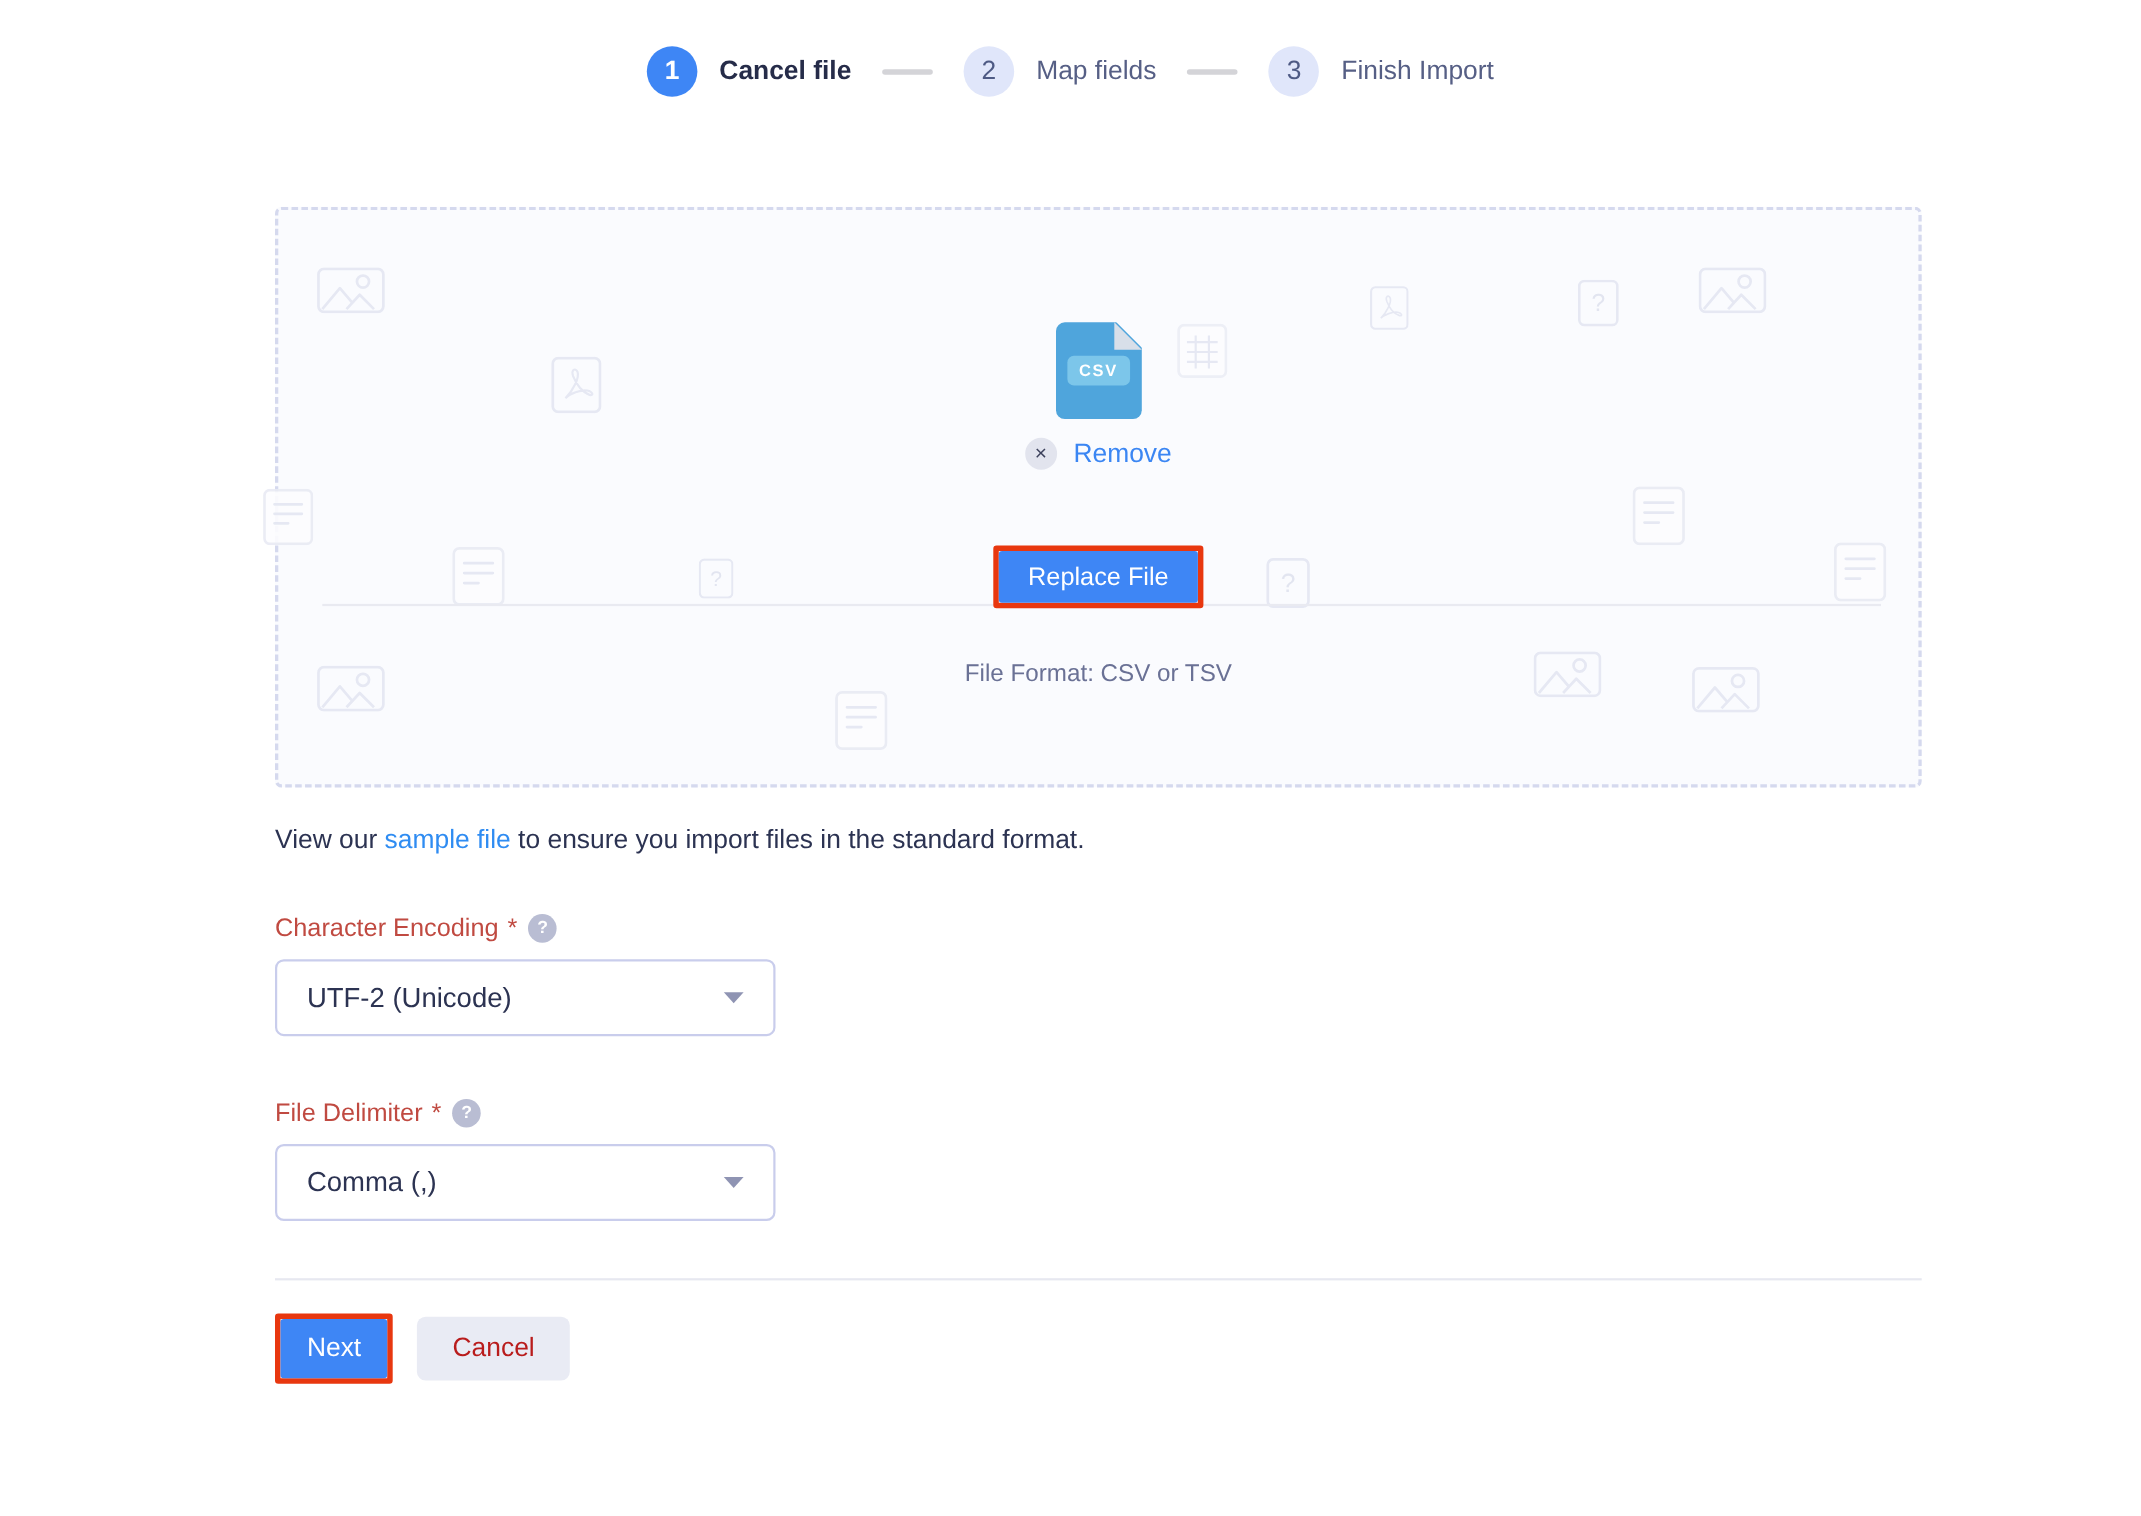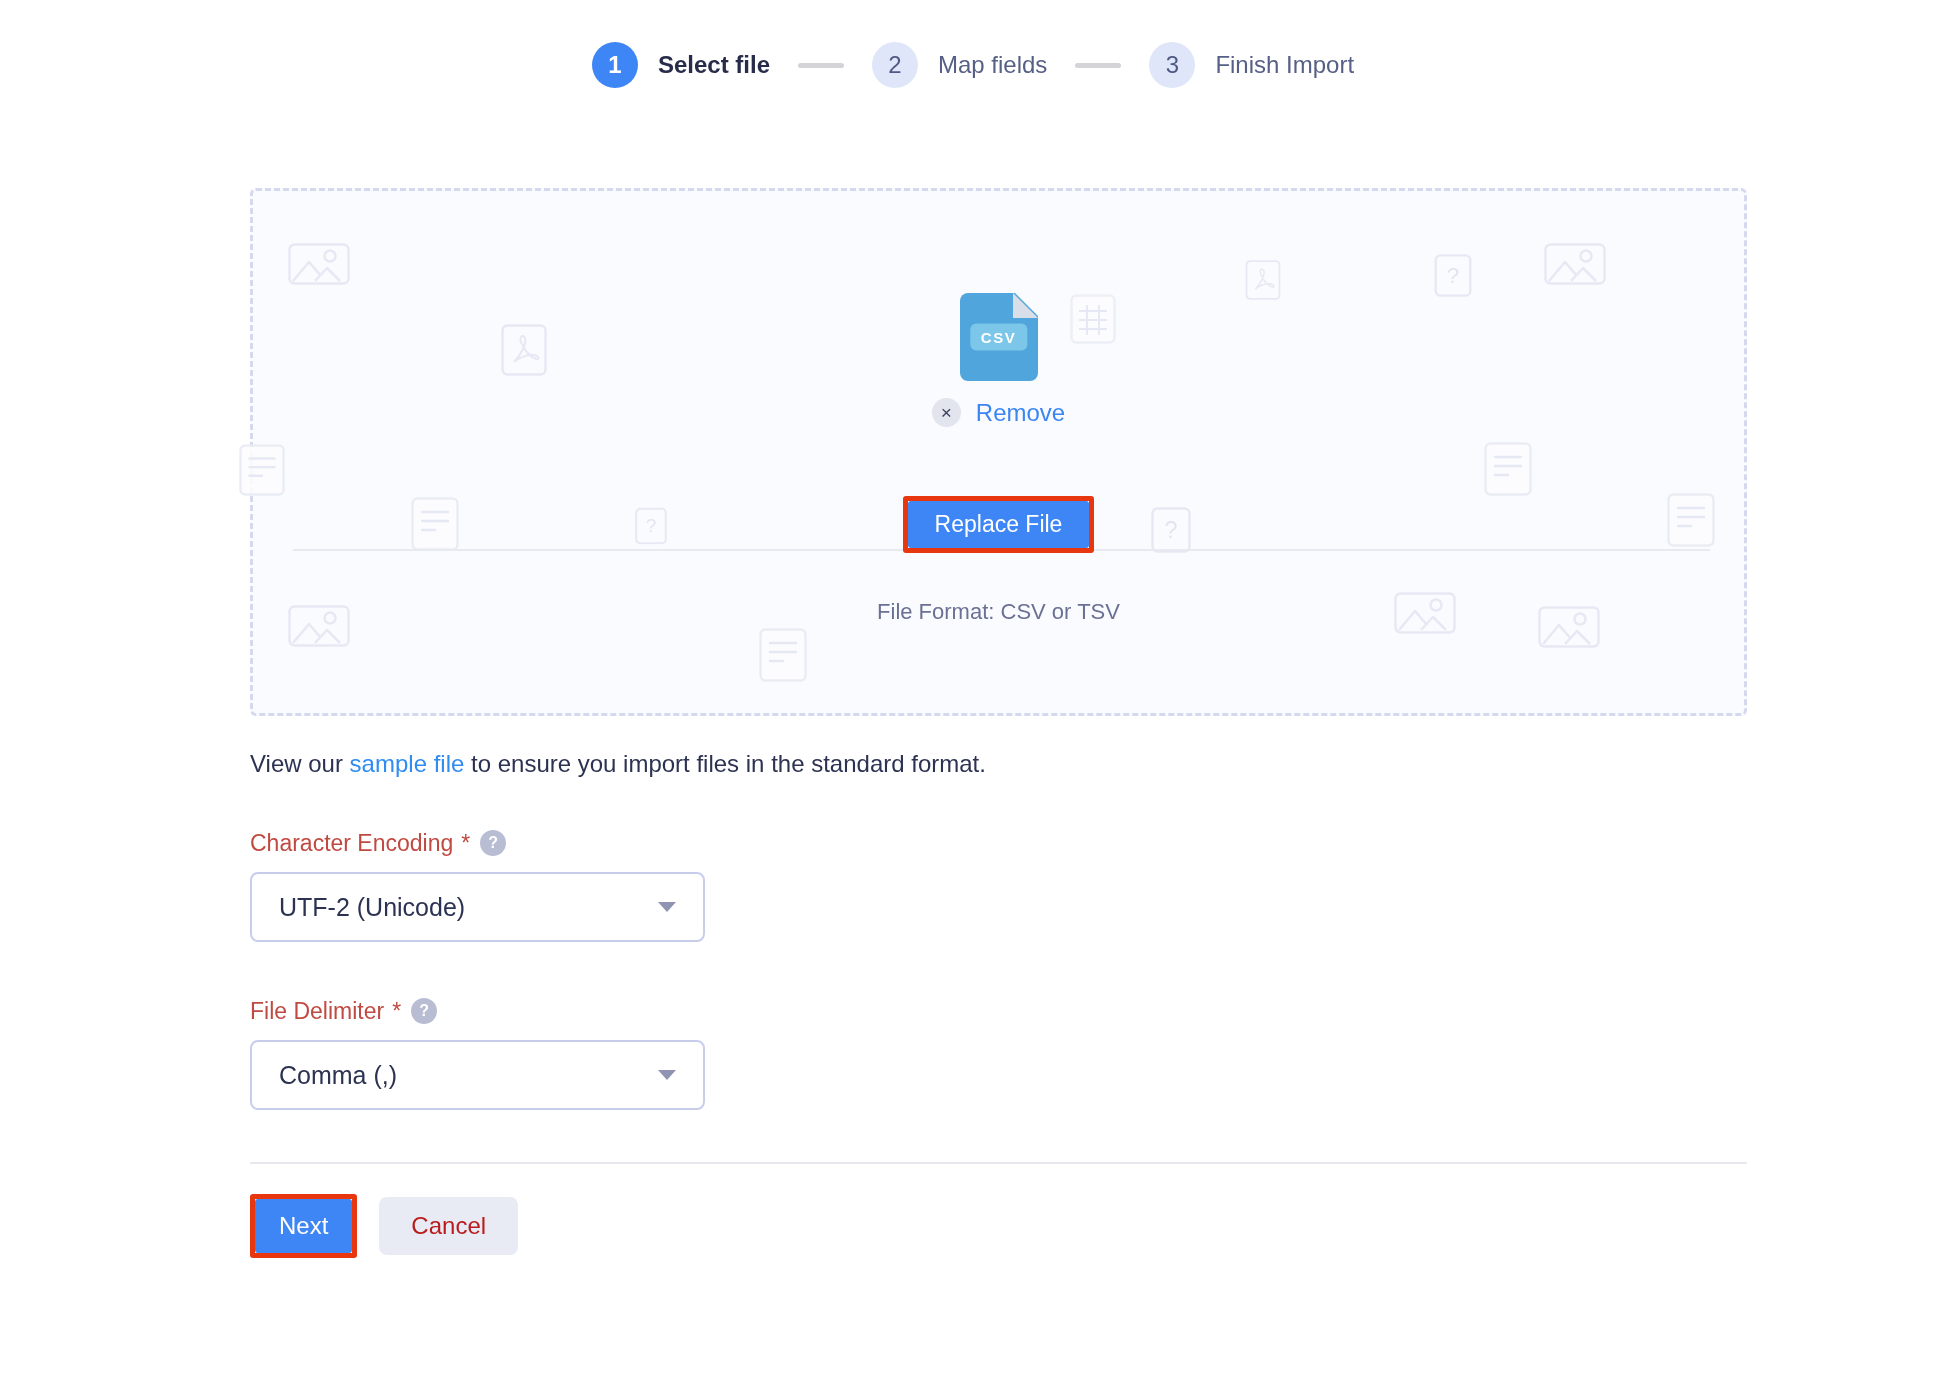--- a/index.html
+++ b/index.html
@@ -110,21 +110,21 @@
   .sample-line {
     margin:34px 0 0 250px;
     font-size:24px; color:#2c3352;
   }
   .sample-link { color:#2f8cf2; cursor:pointer; text-decoration:none; }
 
   
   .field { margin-left:250px; }
   .field-1 { margin-top:52px; }
   .field-2 { margin-top:56px; }
-  .field-label { display:flex; align-items:flex-start; font-size:23px; color:#c04a41; }
+  .field-label { display:flex; align-items:flex-end; font-size:23px; color:#c04a41; }
   .req { margin-left:8px; }
   .help-icon {
     margin-left:10px;
     width:26px; height:26px; border-radius:50%;
     background:#b9bdd3; color:#ffffff;
     display:inline-flex; align-items:center; justify-content:center;
     font-size:16px; font-weight:700; cursor:pointer;
   }
   .select {
     margin-top:15px;
@@ -193,21 +193,21 @@
     </symbol>
   </defs>
 </svg>
 
 <div class="page">
 
 
   <div class="stepper">
     <div class="step">
       <span class="step-circle active">1</span>
-      <span class="step-label active">Select file</span>
+      <span class="step-label active">Cancel file</span>
     </div>
     <span class="step-dash"></span>
     <div class="step">
       <span class="step-circle upcoming">2</span>
       <span class="step-label upcoming">Map fields</span>
     </div>
     <span class="step-dash"></span>
     <div class="step">
       <span class="step-circle upcoming">3</span>
       <span class="step-label upcoming">Finish Import</span>

